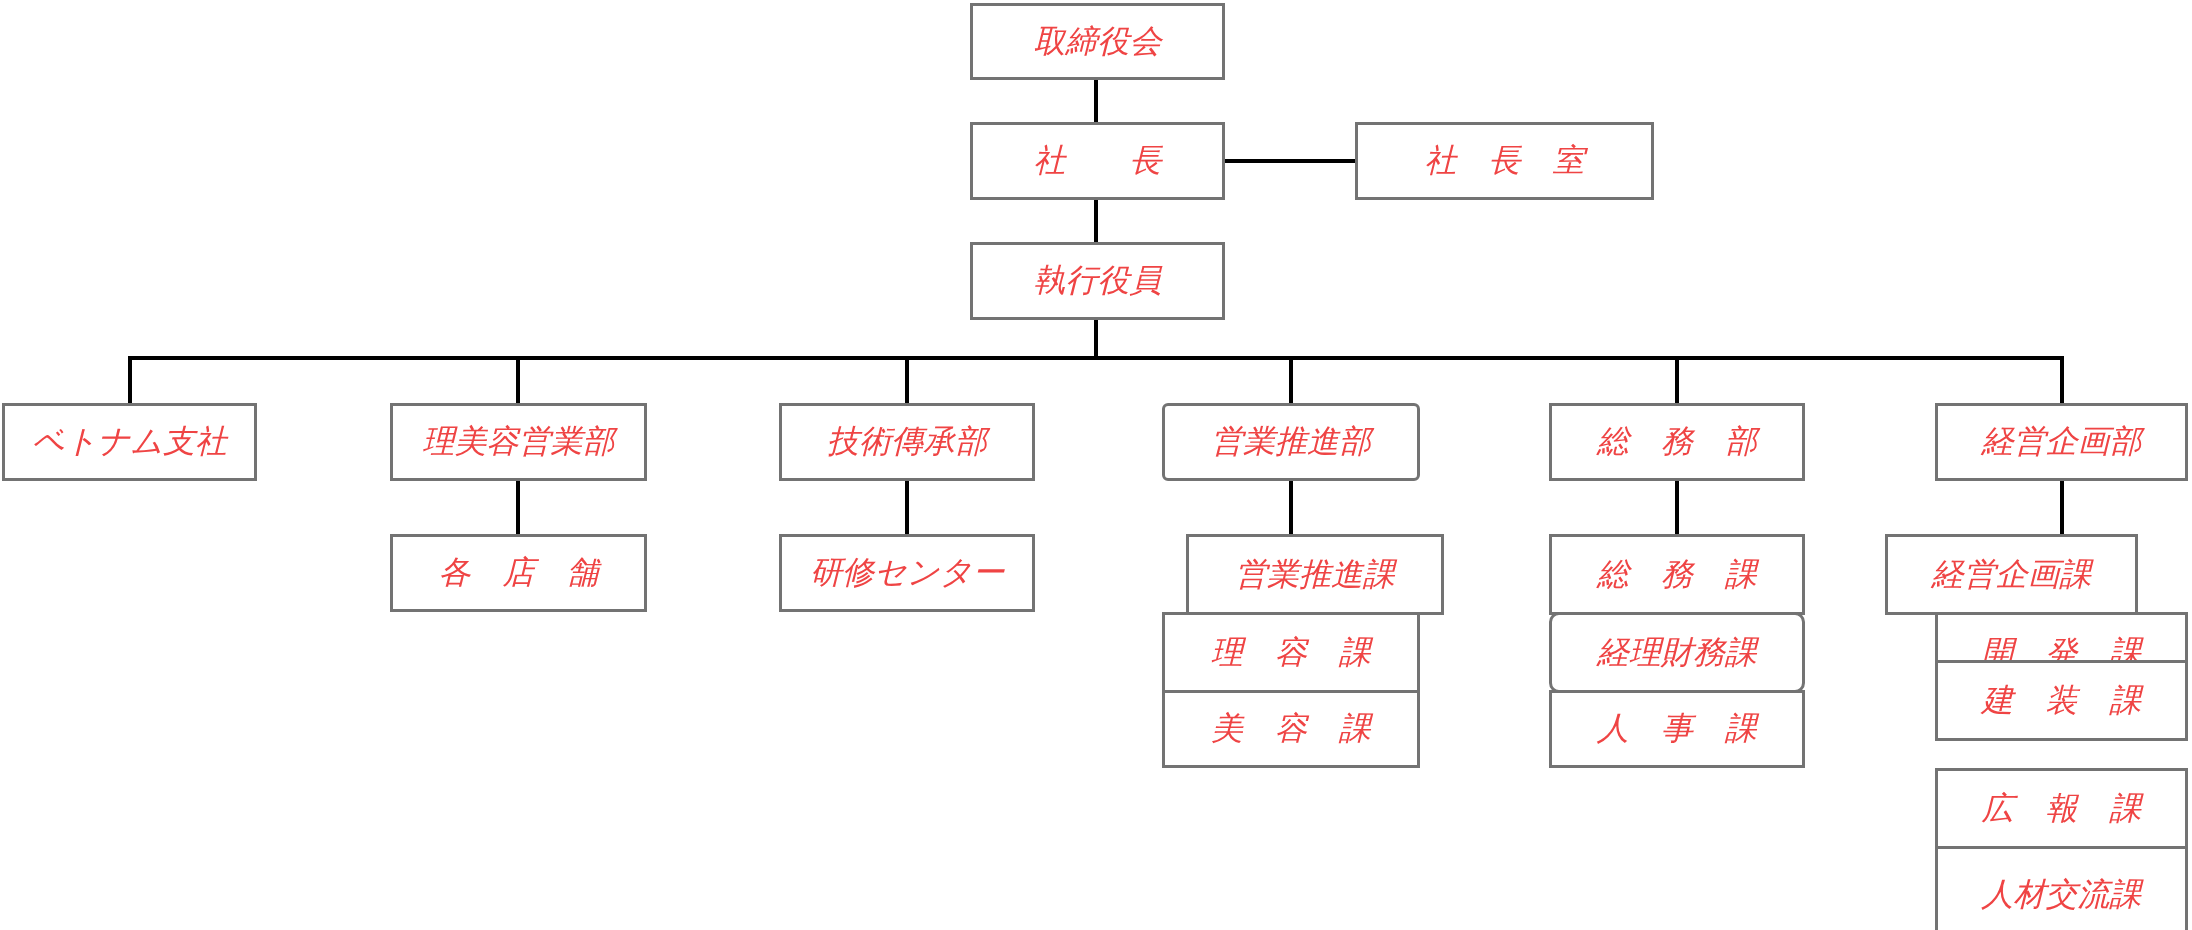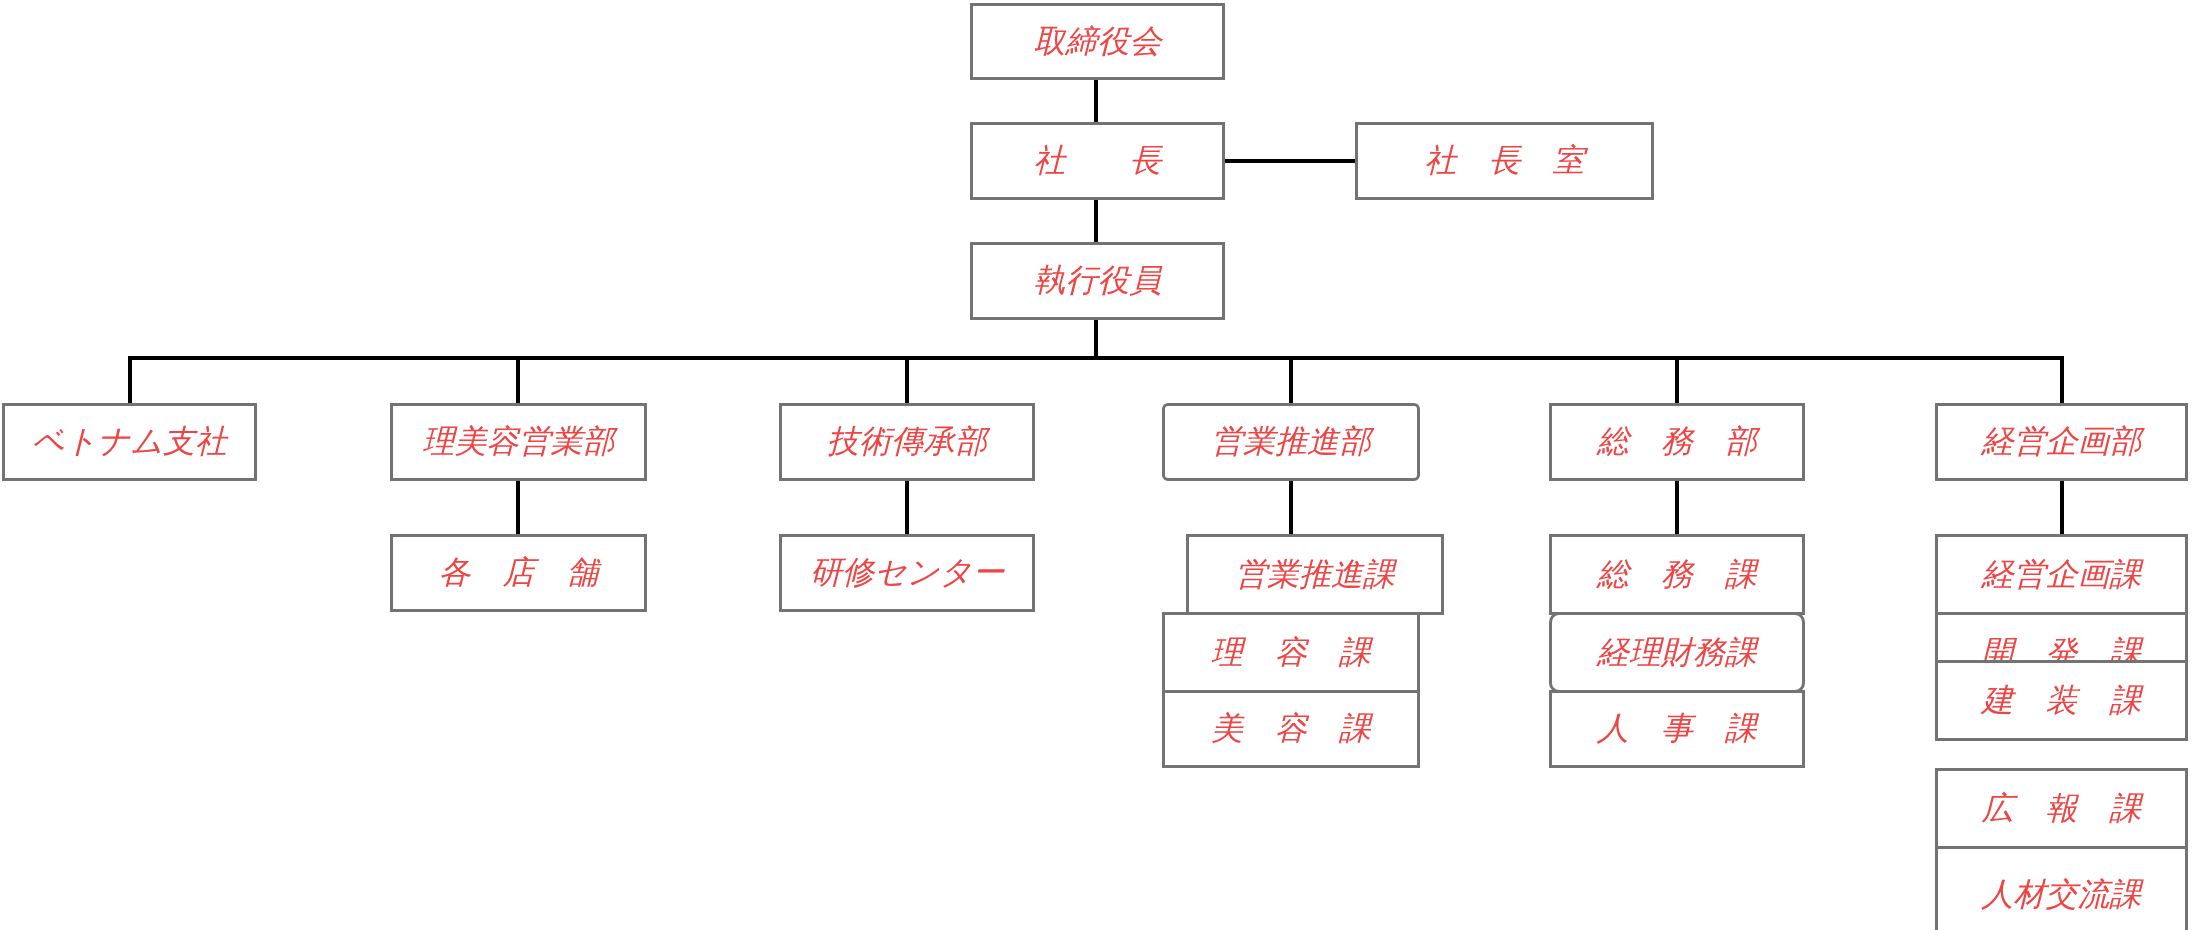--- a/index.html
+++ b/index.html
@@ -110,21 +110,21 @@
   <div class="box" style="left:1549px; top:534px; width:256px; height:81px;">
     <span>総　務　課</span>
   </div>
   <div class="box" style="left:1549px; top:612px; width:256px; height:81px;border-radius:10px;">
     <span>経理財務課</span>
   </div>
   <div class="box" style="left:1549px; top:690px; width:256px; height:78px;">
     <span>人　事　課</span>
   </div>
 
-  <div class="box" style="left:1935px; top:534px; width:253px; height:81px;">
+  <div class="box" style="left:1885px; top:534px; width:253px; height:81px;">
     <span>経営企画課</span>
   </div>
   <div class="box" style="left:1935px; top:612px; width:253px; height:81px;">
     <span>開　発　課</span>
   </div>
   <div class="box" style="left:1935px; top:660px; width:253px; height:81px;">
     <span>建　装　課</span>
   </div>
   <div class="box" style="left:1935px; top:768px; width:253px; height:81px;">
     <span>広　報　課</span>

